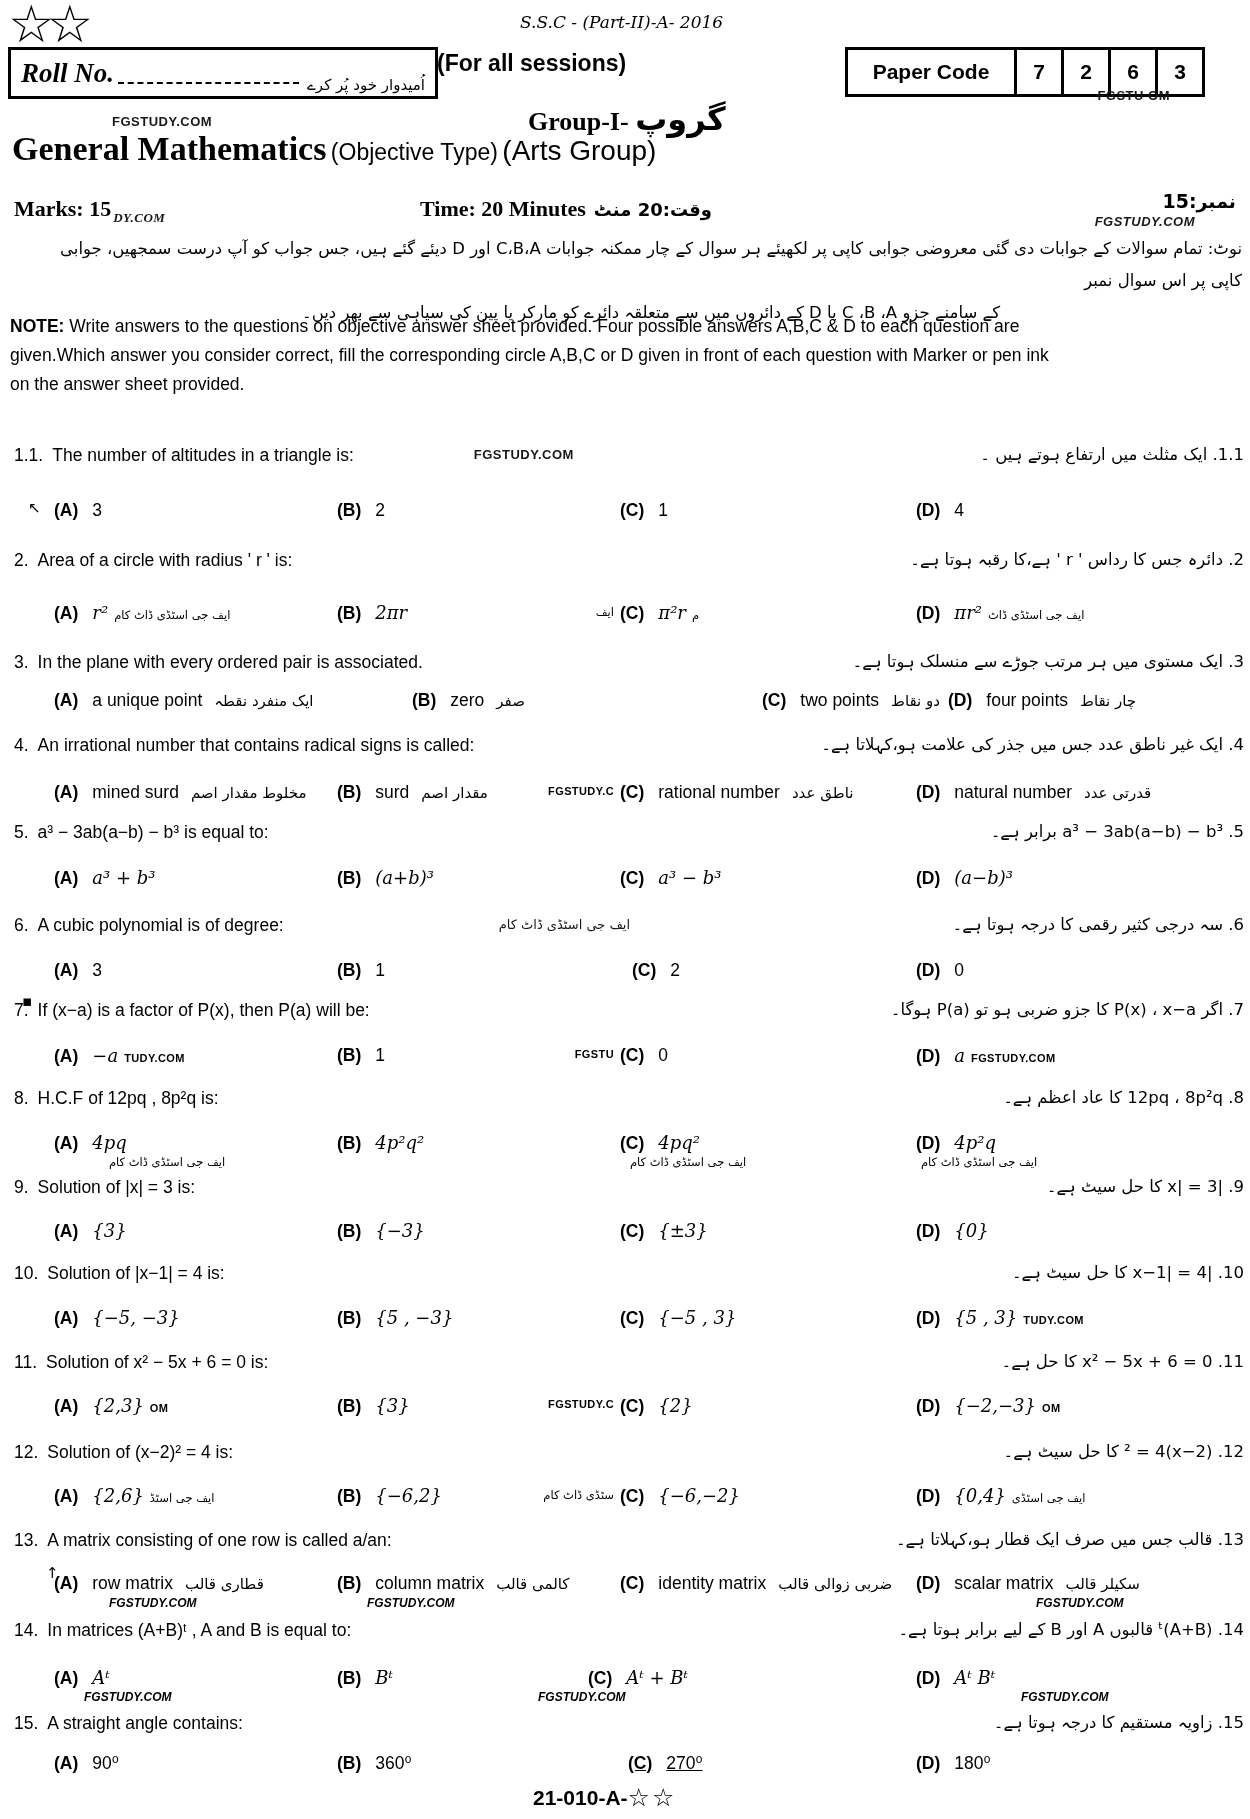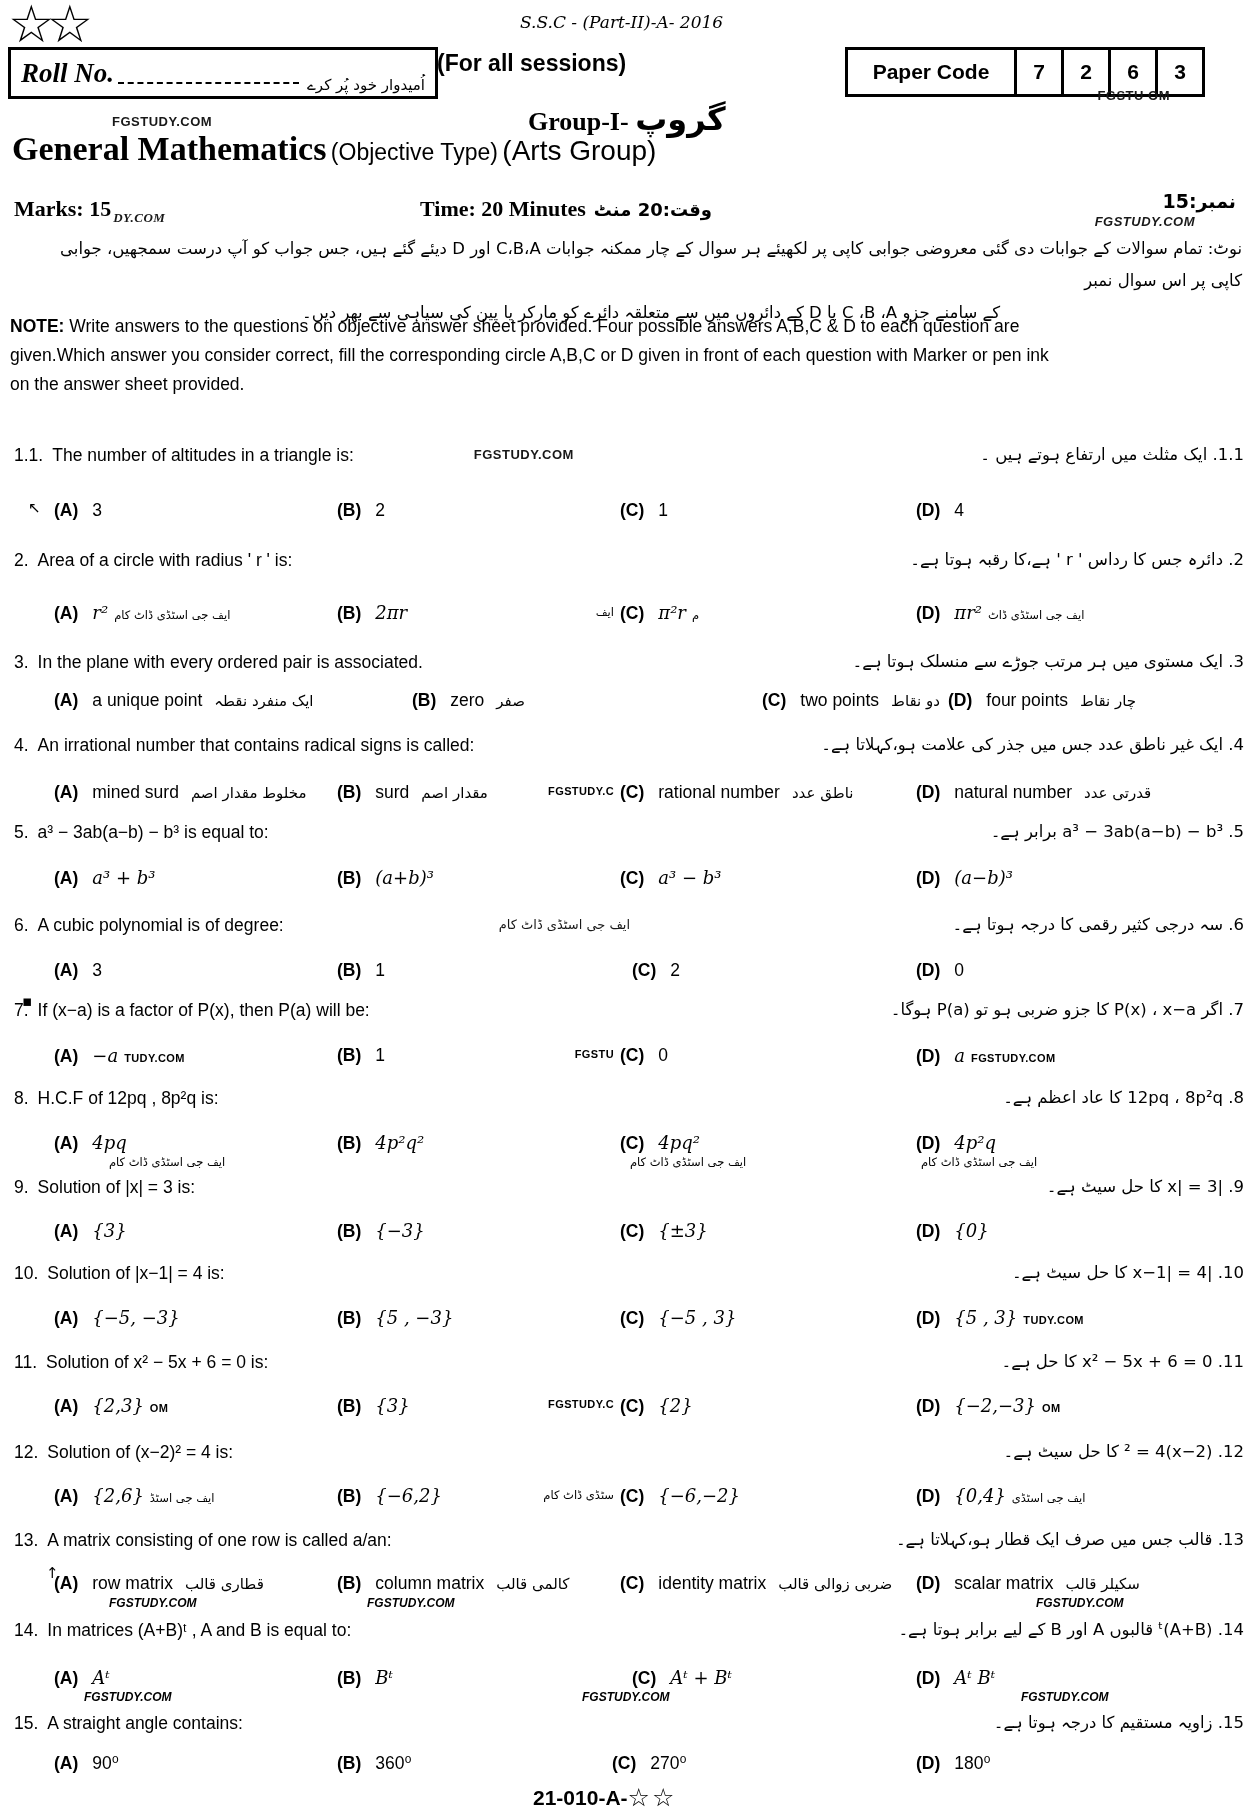--- a/index.html
+++ b/index.html
@@ -319,35 +319,35 @@
       <div class="q" style="height: 93px;">
     <div class="q-line">
       <span class="q-no">14.</span>
       <span class="q-text">In matrices (A+B)ᵗ , A and B is equal to:</span>
 
       <span class="q-ur ur">14. (A+B)ᵗ قالبوں A اور B کے لیے برابر ہوتا ہے۔</span>
     </div>
     <div class="q-opts" style="top: 47px;">
           <span class="opt" style="left: 54px;"><span class="l">(A)</span><span class="t math">Aᵗ</span><span class="bwm" style="left: 30px;">FGSTUDY.COM</span></span>
           <span class="opt" style="left: 337px;"><span class="l">(B)</span><span class="t math">Bᵗ</span></span>
-          <span class="opt" style="left: 632px;"><span class="l">(C)</span><span class="t math">Aᵗ + Bᵗ</span><span class="bwm" style="left: -50px;">FGSTUDY.COM</span></span>
+          <span class="opt" style="left: 588px;"><span class="l">(C)</span><span class="t math">Aᵗ + Bᵗ</span><span class="bwm" style="left: -50px;">FGSTUDY.COM</span></span>
           <span class="opt" style="left: 916px;"><span class="l">(D)</span><span class="t math">Aᵗ Bᵗ</span><span class="bwm" style="left: 105px;">FGSTUDY.COM</span></span>
         </div>
   </div>
       <div class="q" style="height: 75px;">
     <div class="q-line">
       <span class="q-no">15.</span>
       <span class="q-text">A straight angle contains:</span>
 
       <span class="q-ur ur">15. زاویہ مستقیم کا درجہ ہوتا ہے۔</span>
     </div>
     <div class="q-opts" style="top: 40px;">
           <span class="opt" style="left: 54px;"><span class="l">(A)</span><span class="t">90⁰</span></span>
           <span class="opt" style="left: 337px;"><span class="l">(B)</span><span class="t">360⁰</span></span>
-          <span class="opt" style="left: 612px;"><span class="l">(C)</span><span class="t">270⁰</span></span>
+          <span class="opt" style="left: 628px; text-decoration: underline;"><span class="l">(C)</span><span class="t">270⁰</span></span>
           <span class="opt" style="left: 916px;"><span class="l">(D)</span><span class="t">180⁰</span></span>
         </div>
   </div>
     </div>
 
   <div id="footer">
     <span>21-010-A-</span><span class="fstars">☆☆</span>
   </div>
 
 </div>

